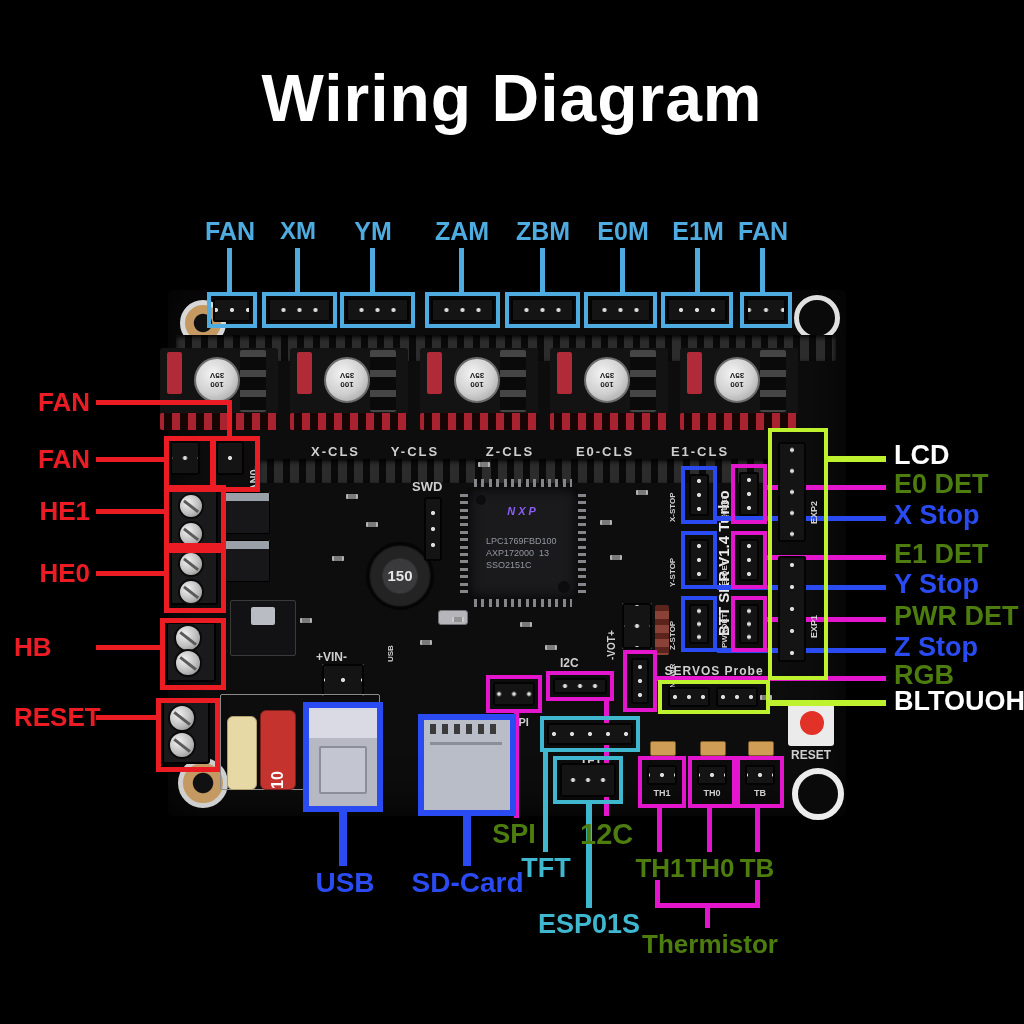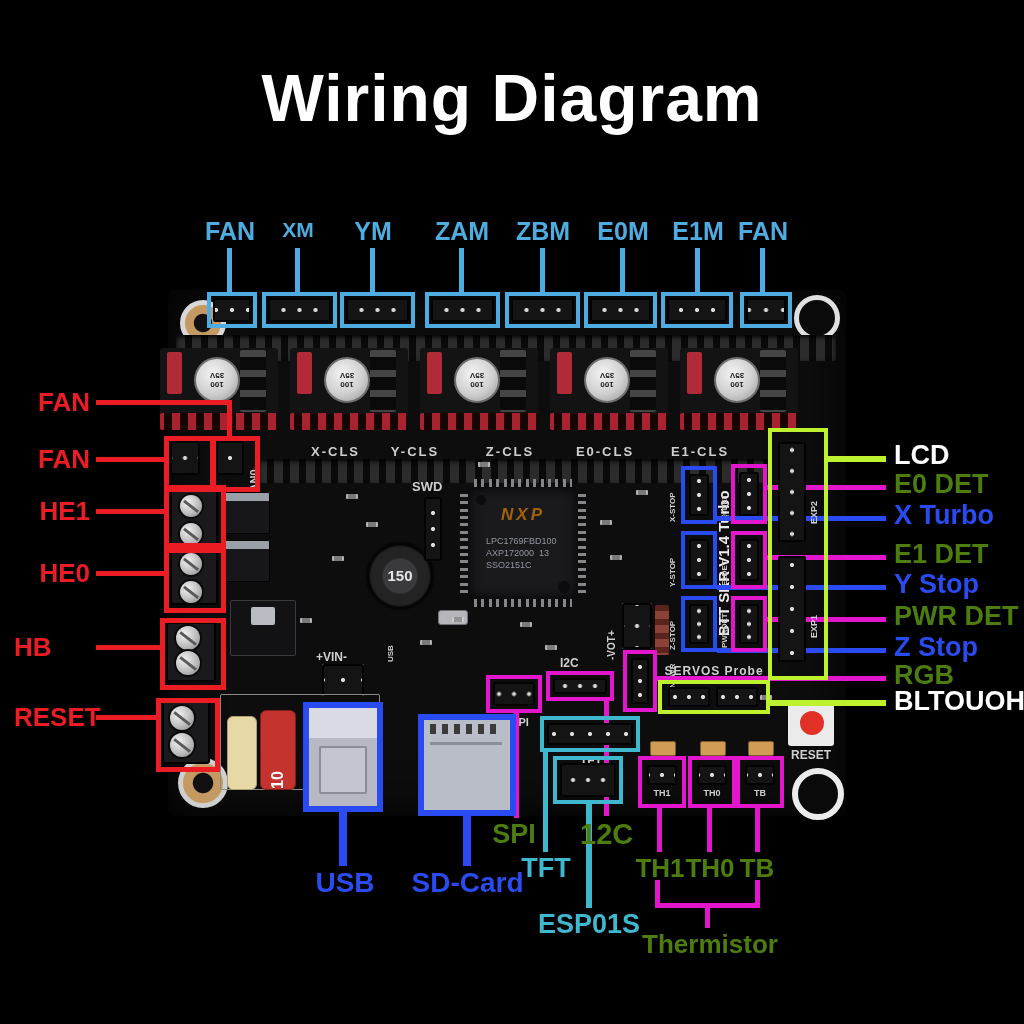--- a/index.html
+++ b/index.html
@@ -132,21 +132,21 @@
     </div>
 
     <div>
       <div class="pins-h" style="left:474px;top:479px;width:98px;height:8px"></div>
       <div class="pins-h" style="left:474px;top:599px;width:98px;height:8px"></div>
       <div class="pins-v" style="left:460px;top:493px;width:8px;height:100px"></div>
       <div class="pins-v" style="left:578px;top:493px;width:8px;height:100px"></div>
       <div class="abs" style="left:468px;top:487px;width:110px;height:112px;background:#1a1a1d;border-radius:5px;box-shadow:inset 0 0 14px #000"></div>
       <div class="abs" style="left:476px;top:495px;width:10px;height:10px;border-radius:50%;background:#0c0c0e"></div>
       <div class="abs" style="left:558px;top:581px;width:12px;height:12px;border-radius:50%;background:#0c0c0e"></div>
-      <div class="silk" style="left:468px;top:505px;width:110px;text-align:center;font-size:17px;font-style:italic;letter-spacing:3px;color:#a16207">NXP</div>
+      <div class="silk" style="left:468px;top:505px;width:110px;text-align:center;font-size:11px;font-style:italic;letter-spacing:3px;color:#8b5cf6">NXP</div>
       <div class="silk" style="left:486px;top:536px;font-size:9px;font-weight:400;color:#9396a0">LPC1769FBD100</div>
       <div class="silk" style="left:486px;top:548px;font-size:9px;font-weight:400;color:#9396a0;white-space:pre">AXP172000  13</div>
       <div class="silk" style="left:486px;top:560px;font-size:9px;font-weight:400;color:#9396a0">SSO2151C</div>
     </div>
 
     <div class="silk" style="left:412px;top:479px;font-size:13px">SWD</div>
     <div class="conn dots" style="left:424px;top:497px;width:18px;height:64px;background-size:100% 16px"></div>
 
     <div class="abs" style="left:438px;top:610px;width:28px;height:13px;background:#b6b6ba;border:1px solid #707076;border-radius:3px"></div>
 
@@ -351,38 +351,38 @@
     </div>
     <div class="bx bx-blue bx-fat" style="left:418px;top:714px;width:86px;height:90px;background:#b9bdc7">
       <div class="abs" style="left:6px;top:4px;width:72px;height:10px;background:repeating-linear-gradient(90deg,#3a3a3a 0 6px,#b9bdc7 6px 12px)"></div>
       <div class="abs" style="left:6px;top:22px;width:72px;height:3px;background:#8b8d99"></div>
     </div>
   </div>
 
   <div>
 
     <div class="lbl cyan" style="left:180px;top:218px;width:100px;text-align:center;font-size:25px">FAN</div>
-    <div class="lbl cyan" style="left:248px;top:218px;width:100px;text-align:center;font-size:21px">XM</div>
+    <div class="lbl cyan" style="left:248px;top:218px;width:100px;text-align:center;font-size:24px">XM</div>
     <div class="lbl cyan" style="left:323px;top:218px;width:100px;text-align:center;font-size:25px">YM</div>
     <div class="lbl cyan" style="left:412px;top:218px;width:100px;text-align:center;font-size:25px">ZAM</div>
     <div class="lbl cyan" style="left:493px;top:218px;width:100px;text-align:center;font-size:25px">ZBM</div>
     <div class="lbl cyan" style="left:573px;top:218px;width:100px;text-align:center;font-size:25px">E0M</div>
     <div class="lbl cyan" style="left:648px;top:218px;width:100px;text-align:center;font-size:25px">E1M</div>
     <div class="lbl cyan" style="left:713px;top:218px;width:100px;text-align:center;font-size:25px">FAN</div>
 
     <div class="lbl red" style="left:14px;top:388px;width:76px;text-align:right;font-size:26px">FAN</div>
     <div class="lbl red" style="left:14px;top:445px;width:76px;text-align:right;font-size:26px">FAN</div>
     <div class="lbl red" style="left:14px;top:497px;width:76px;text-align:right;font-size:26px">HE1</div>
     <div class="lbl red" style="left:14px;top:559px;width:76px;text-align:right;font-size:26px">HE0</div>
     <div class="lbl red" style="left:14px;top:633px;width:76px;text-align:left;font-size:26px">HB</div>
     <div class="lbl red" style="left:14px;top:703px;width:76px;text-align:right;font-size:26px">RESET</div>
 
     <div class="lbl grn" style="left:894px;top:441px;font-size:27px">LCD</div>
     <div class="lbl mag" style="left:894px;top:470px;font-size:27px">E0 DET</div>
-    <div class="lbl blue" style="left:894px;top:501px;font-size:27px">X Turbo</div>
+    <div class="lbl blue" style="left:894px;top:501px;font-size:27px">X Stop</div>
     <div class="lbl mag" style="left:894px;top:540px;font-size:27px">E1 DET</div>
     <div class="lbl blue" style="left:894px;top:570px;font-size:27px">Y Stop</div>
     <div class="lbl mag" style="left:894px;top:602px;font-size:27px">PWR DET</div>
     <div class="lbl blue" style="left:894px;top:633px;font-size:27px">Z Stop</div>
     <div class="lbl mag" style="left:894px;top:661px;font-size:27px">RGB</div>
     <div class="lbl grn" style="left:894px;top:687px;font-size:27px">BLTOUOH</div>
 
     <div class="lbl blue" style="left:295px;top:868px;width:100px;text-align:center;font-size:28px">USB</div>
     <div class="lbl blue" style="left:405px;top:868px;width:125px;text-align:center;font-size:28px">SD-Card</div>
     <div class="lbl mag" style="left:480px;top:820px;width:68px;text-align:center;font-size:27px">SPI</div>

